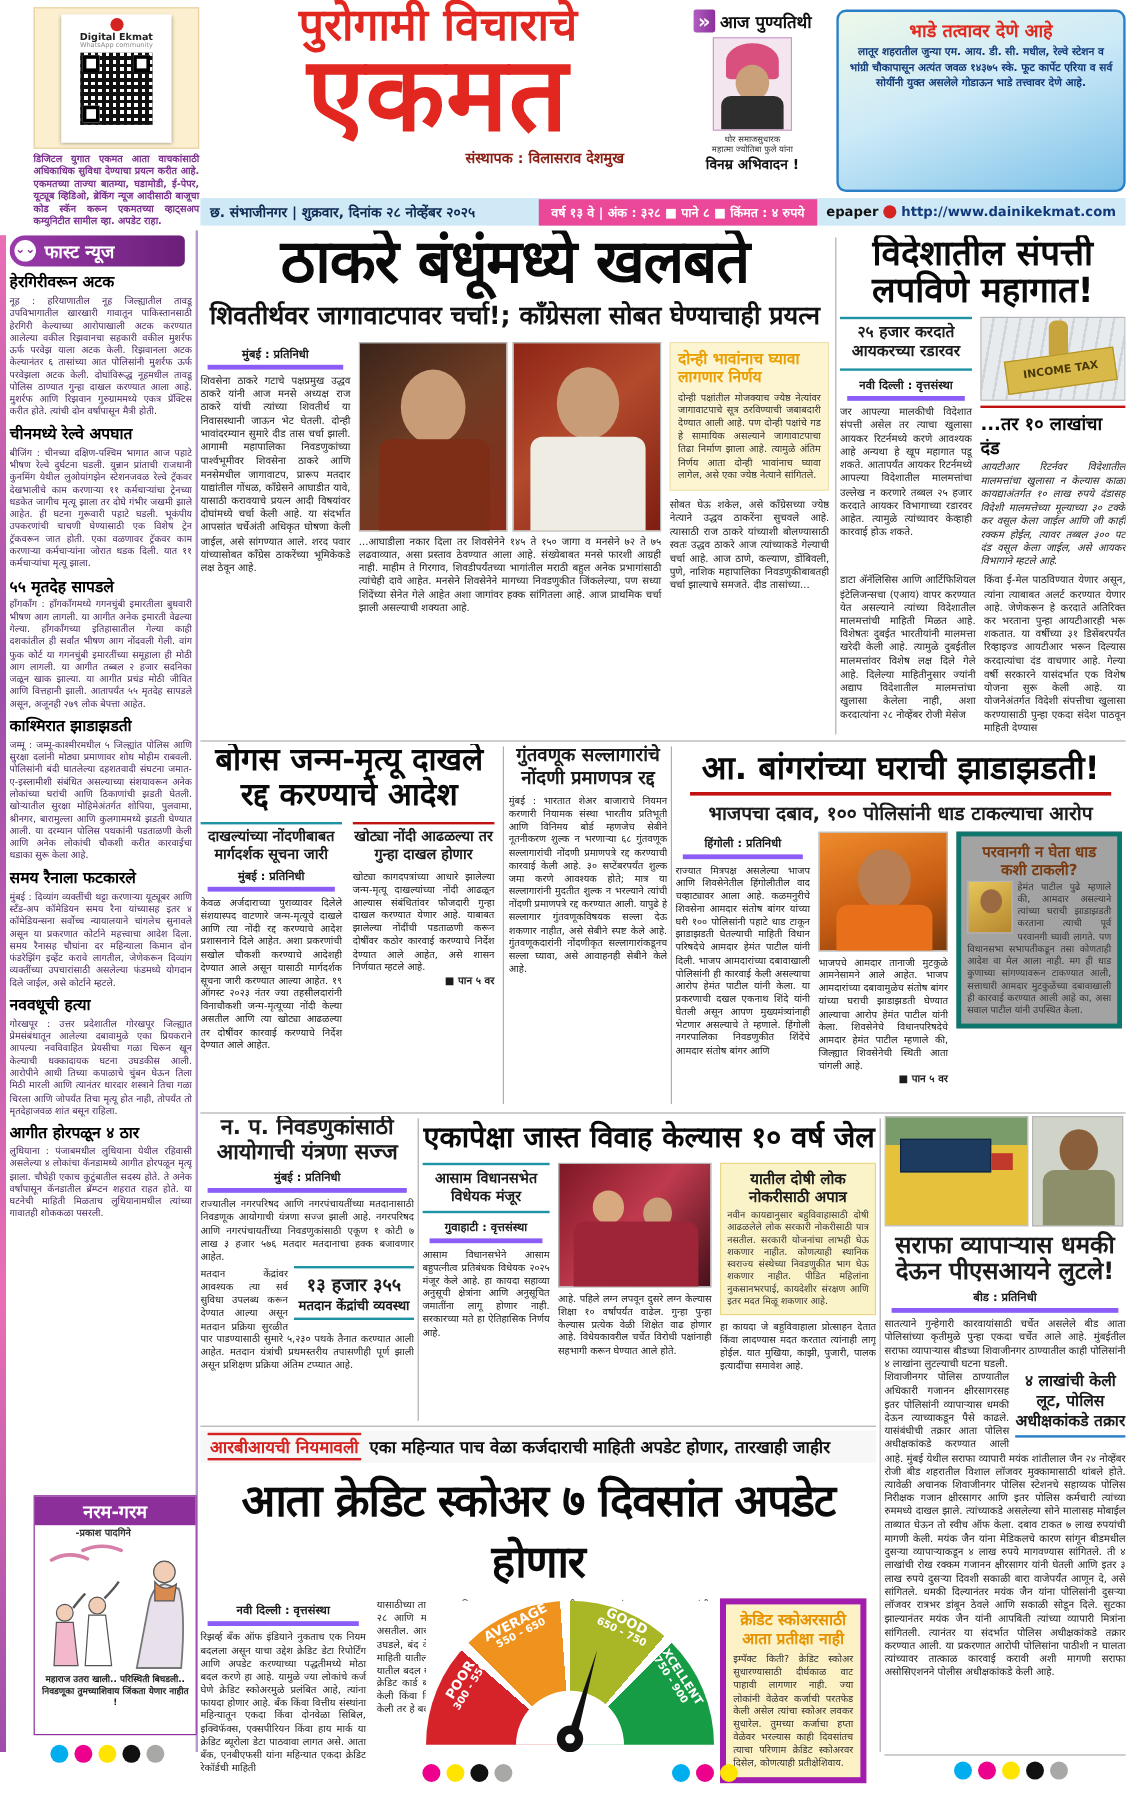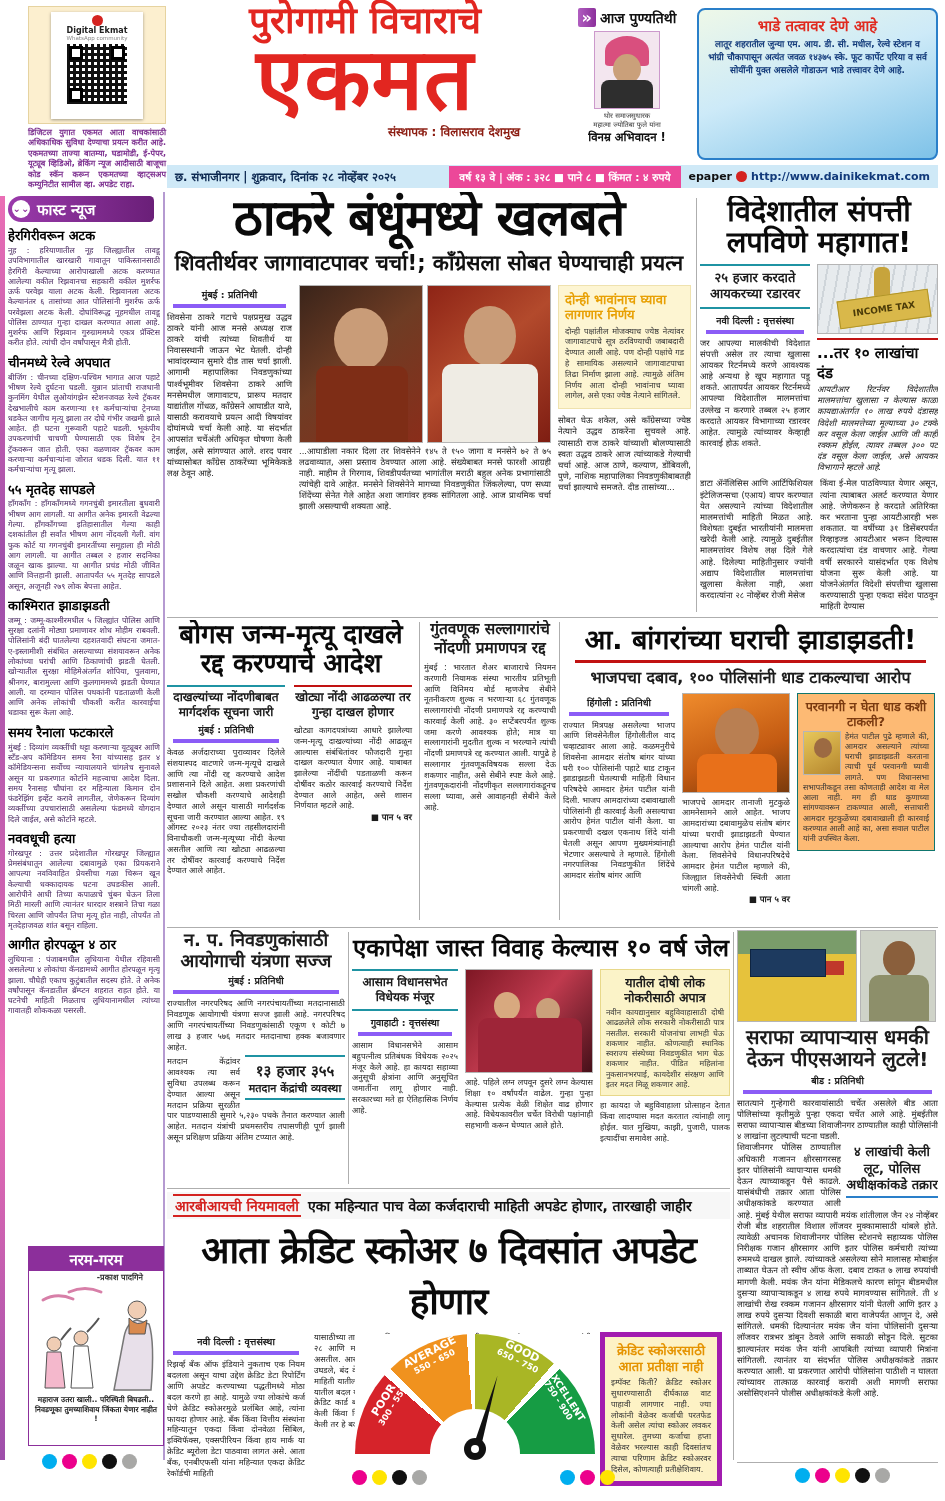--- a/index.html
+++ b/index.html
@@ -61,21 +61,21 @@
   #fn-header{width:146px;height:26px;background:linear-gradient(90deg,#9a3aab,#6a1f78);border-radius:14px 5px 5px 14px;
     color:#fff;font-weight:800;font-size:15px;display:flex;align-items:center;gap:7px;padding-left:4px;box-sizing:border-box;}
   #fn-chev{width:18px;height:18px;border-radius:50%;background:#fff;color:#8c2f9b;font-size:10px;font-weight:900;
     display:flex;align-items:center;justify-content:center;line-height:1;}
   .fn-item{margin-top:7px;}
   .fn-title{font-size:13px;font-weight:800;color:#000;line-height:1.15;margin-bottom:2px;}
   .fn-body{font-size:7.8px;line-height:1.32;color:#46265e;text-align:justify;}
   
   #cartoon{left:28px;top:1246px;width:136px;height:200px;border:1.5px solid #8c2f9b;box-sizing:border-box;background:#fff;}
   #ct-head{background:#8c2f9b;color:#fff;font-size:15px;font-weight:800;text-align:center;padding:2px 0;}
-  #ct-credit{font-size:8px;color:#333;text-align:right;padding-right:20px;font-weight:bold;}
+  #ct-credit{font-size:8px;color:#333;text-align:center;padding-right:20px;font-weight:bold;}
   #ct-art{height:112px;}
   #ct-caption{font-size:7.4px;font-weight:bold;color:#222;text-align:center;line-height:1.3;padding:1px 3px;}
   .dots{position:absolute;display:flex;gap:5px;}
   .dot{width:15px;height:15px;border-radius:50%;}
   
   #main-story{left:167px;top:192px;width:524px;height:422px;overflow:hidden;}
   #ms-headline{font-size:50px;font-weight:900;color:#0a0a0a;text-align:center;line-height:1.05;letter-spacing:-1px;}
   #ms-subhead{font-size:21px;font-weight:800;color:#111;text-align:center;margin-top:3px;}
   .ms-row{display:flex;gap:7px;margin-top:9px;}
   .ph{position:relative;overflow:hidden;border:1px solid #b5b5b5;box-sizing:border-box;}
@@ -104,21 +104,21 @@
   .subhead-t{font-size:12px;font-weight:800;text-align:center;line-height:1.2;border-top:2px solid #1f93a3;padding-top:3px;}
   .subhead-r{font-size:12px;font-weight:800;text-align:center;line-height:1.2;border-top:2px solid #c11212;padding-top:3px;}
   
   #invest{left:424px;top:620px;width:132px;height:302px;overflow:hidden;}
   #inv-head{font-size:15.5px;font-weight:800;text-align:center;line-height:1.2;}
   
   #bangar{left:563px;top:620px;width:375px;height:304px;overflow:hidden;}
   #bn-headline{font-size:27px;font-weight:900;text-align:center;color:#0a0a0a;}
   #bn-redrule{height:2.5px;background:#c11212;margin:3px 12px;}
   #bn-subhead{font-size:16px;font-weight:800;text-align:center;}
-  #bn-box{background:#fdba74;border:1px solid #0f766e;padding:5px;box-sizing:border-box;}
+  #bn-box{background:#a3a3a3;border:4px solid #0f766e;padding:5px;box-sizing:border-box;}
   #bn-box-title{font-size:12.5px;font-weight:800;color:#7a3a10;text-align:center;line-height:1.2;}
   #bn-box-body{font-size:7.8px;line-height:1.32;color:#333;text-align:justify;margin-top:3px;}
   
   #np{left:167px;top:930px;width:178px;height:256px;overflow:hidden;}
   #np-head{font-size:18px;font-weight:800;text-align:center;line-height:1.15;}
   #np-inset{float:right;width:100px;margin:2px 0 2px 5px;border-top:2px solid #1f93a3;border-bottom:2px solid #1f93a3;
     text-align:center;padding:3px 0;}
   #np-inset-1{font-size:15px;font-weight:800;}
   #np-inset-2{font-size:11px;font-weight:800;}
   

